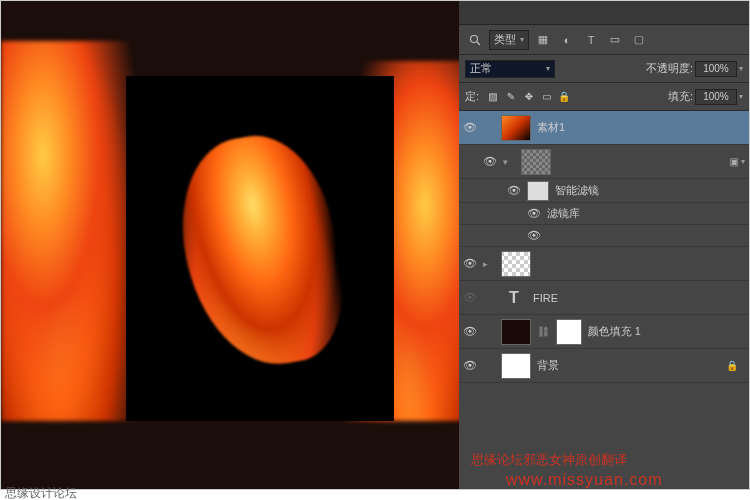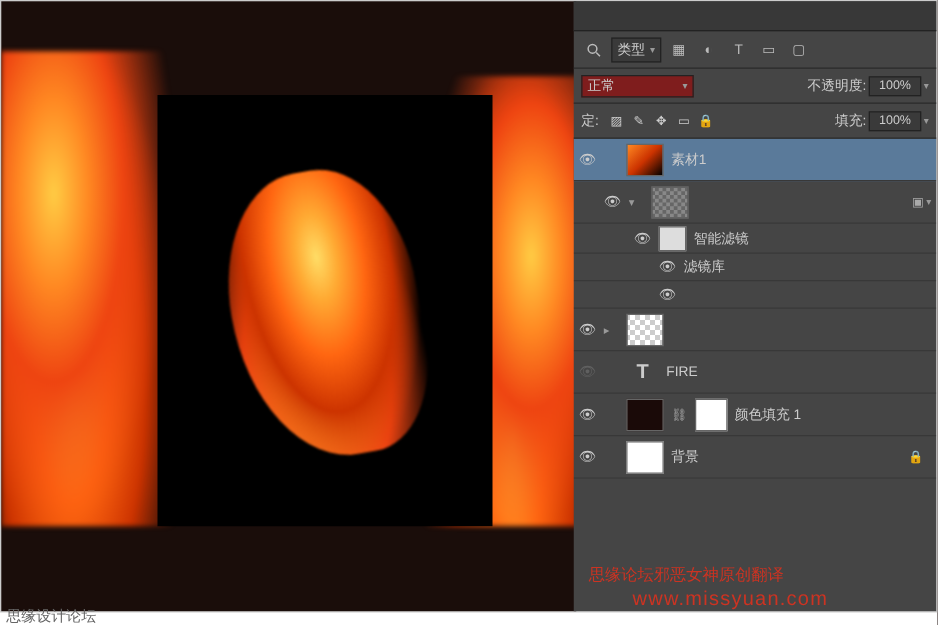--- a/index.html
+++ b/index.html
@@ -16,21 +16,21 @@
 .footer-text { position: absolute; left: 5px; bottom: -2px; font-size: 12px; color: #666; }
 
 .panel { position: absolute; right: 0; top: 0; width: 290px; height: 488px; background: #454545; color: #ccc; font-size: 11px; }
 .tabs-row { display: flex; align-items: center; height: 24px; background: #383838; border-bottom: 1px solid #222; }
 .tab-spacer { width: 10px; }
 .toolbar-row { display: flex; align-items: center; height: 30px; padding: 0 6px; gap: 4px; border-bottom: 1px solid #2a2a2a; }
 .icon-btn { width: 20px; height: 20px; display: flex; align-items: center; justify-content: center; color: #bbb; cursor: pointer; }
 .dropdown { background: #3a3a3a; border: 1px solid #222; height: 20px; display: flex; align-items: center; padding: 0 4px; gap: 4px; }
 .dd-arrow { font-size: 8px; color: #999; }
 .blend-row { display: flex; align-items: center; height: 28px; padding: 0 6px; gap: 6px; border-bottom: 1px solid #2a2a2a; }
-.blend-select { background: #7f1d1d; border: 1px solid #222; height: 18px; width: 90px; display: flex; align-items: center; padding: 0 4px; justify-content: space-between; }
+.blend-select { background: #0f172a; border: 1px solid #222; height: 18px; width: 90px; display: flex; align-items: center; padding: 0 4px; justify-content: space-between; }
 .opacity-box { display: flex; align-items: center; gap: 2px; }
 .pct-input { background: #3a3a3a; border: 1px solid #222; height: 16px; width: 42px; display: flex; align-items: center; justify-content: center; font-size: 10px; }
 .lock-row { display: flex; align-items: center; height: 28px; padding: 0 6px; gap: 6px; border-bottom: 1px solid #2a2a2a; }
 .lock-icons { display: flex; gap: 2px; }
 .lock-ico { width: 16px; height: 16px; display: flex; align-items: center; justify-content: center; font-size: 10px; }
 
 .layers { overflow-y: auto; }
 .layer { display: flex; align-items: center; height: 34px; border-bottom: 1px solid #383838; padding: 0 4px; gap: 6px; }
 .layer.selected { background: #5a7a9a; }
 .layer.sub { padding-left: 24px; }

